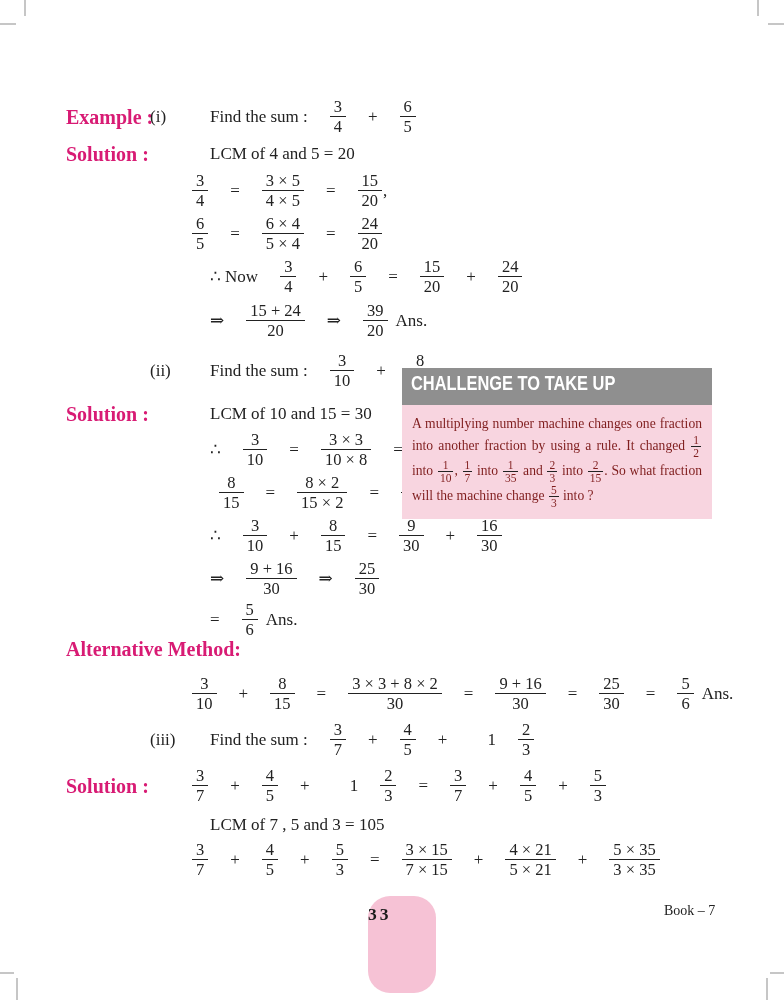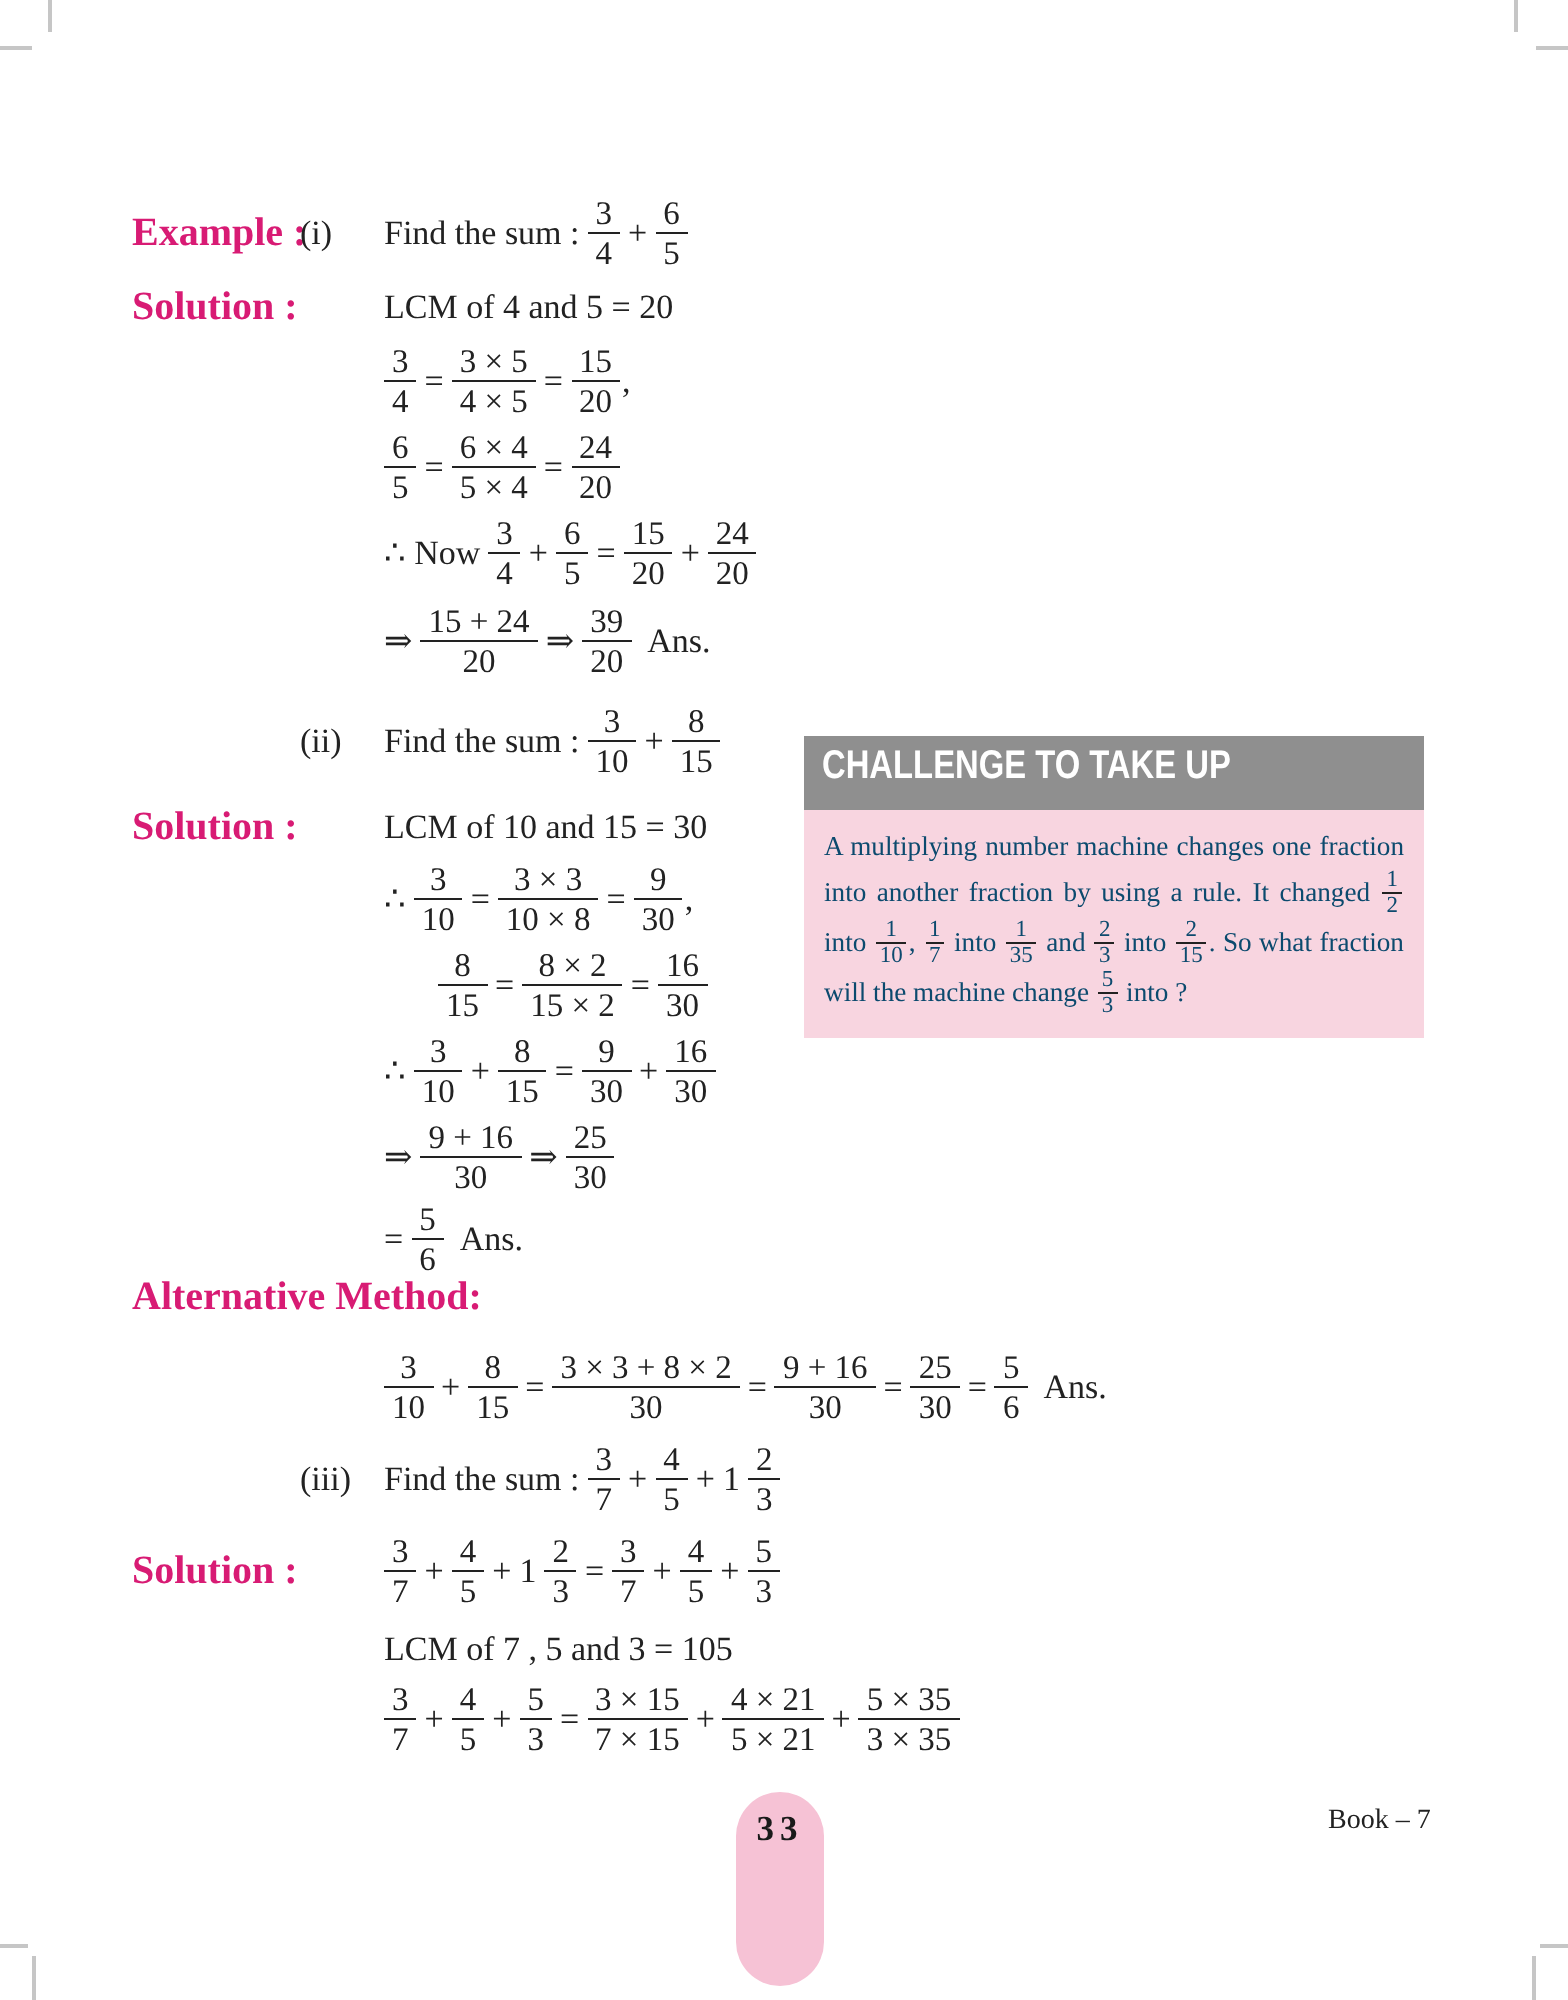--- a/index.html
+++ b/index.html
@@ -17,21 +17,21 @@
   .cm-bl-h{left:0;top:972px;width:14px;height:2px;}
   .cm-bl-v{left:16px;top:978px;width:2px;height:22px;}
   .cm-br-h{left:770px;top:972px;width:14px;height:2px;}
   .cm-br-v{left:766px;top:978px;width:2px;height:22px;}
   
   .line{position:absolute;left:0;width:100%;padding-left:190px;box-sizing:border-box;
         font-size:17px;white-space:nowrap;}
   .side-label{position:absolute;left:66px;top:50%;transform:translateY(-50%);
         font-weight:bold;font-size:20px;color:#d81b74;white-space:nowrap;}
   .item-marker{position:absolute;left:150px;top:50%;transform:translateY(-50%);}
-  .math .tok{display:inline-block;vertical-align:middle;margin:0 2px;}
+  .math .tok{display:inline-block;vertical-align:middle;margin:0 20px;}
   .math .frac{margin:0 2px;}
   .frac{display:inline-block;vertical-align:middle;text-align:center;
         font-size:16.5px;line-height:1.18;}
   .frac .num{display:block;padding:0 4px;border-bottom:1.4px solid #222;}
   .frac .den{display:block;padding:0 4px;}
   .whole{display:inline-block;vertical-align:middle;margin-right:-1px;}
   .ans{margin-left:6px !important;}
   .low{vertical-align:-14px;margin-left:-1px !important;}
   
   .l0{top:97px;}  .l1{top:143px;} .l2{top:171px;} .l3{top:214px;} .l4{top:257px;}
@@ -39,28 +39,28 @@
   .l9{top:473px;padding-left:217px;} .l10{top:516px;} .l11{top:559px;}
   .l12{top:600px;} .l13{top:649px;} .l14{top:674px;} .l15{top:720px;}
   .l16{top:766px;} .l17{top:814px;} .l18{top:840px;}
   
   .challenge{position:absolute;left:402px;top:368px;width:310px;}
   .challenge-header{background:#8f8f8f;color:#fff;height:37px;line-height:30px;
         padding-left:9px;overflow:hidden;}
   .challenge-header .title{display:inline-block;font-family:"Liberation Sans","DejaVu Sans",sans-serif;
         font-weight:bold;font-size:20px;transform:scaleX(0.82);transform-origin:0 50%;white-space:nowrap;}
   .challenge-body{background:#f8d5e0;padding:8px 10px 10px;font-size:13.6px;
-        text-align:justify;line-height:1.5;color:#0c4a6e;}
+        text-align:justify;line-height:1.5;color:#7f1d1d;}
   .challenge-body .frac{font-size:11.5px;line-height:1.05;margin:0 1px;}
   .challenge-body .frac .num{padding:0 2px;border-bottom:1px solid #222;}
   .challenge-body .frac .den{padding:0 2px;}
   .challenge-body .tok{vertical-align:middle;}
   
-  .pill{position:absolute;left:368px;top:896px;width:44px;height:97px;background:#f6c2d5;
-        border-radius:22px;text-align:center;padding-top:8px;box-sizing:border-box;
+  .pill{position:absolute;left:368px;top:896px;width:68px;height:97px;background:#f6c2d5;
+        border-radius:22px;padding-top:8px;box-sizing:border-box;
         font-weight:bold;font-size:17.5px;letter-spacing:3px;color:#1a1a1a;}
   .book-label{position:absolute;left:664px;top:903px;font-size:14px;color:#222;}
 </style>
 </head>
 <body>
 
 <div class="page">
 
   <div class="cm cm-tl-v"></div>
   <div class="cm cm-tl-h"></div>

